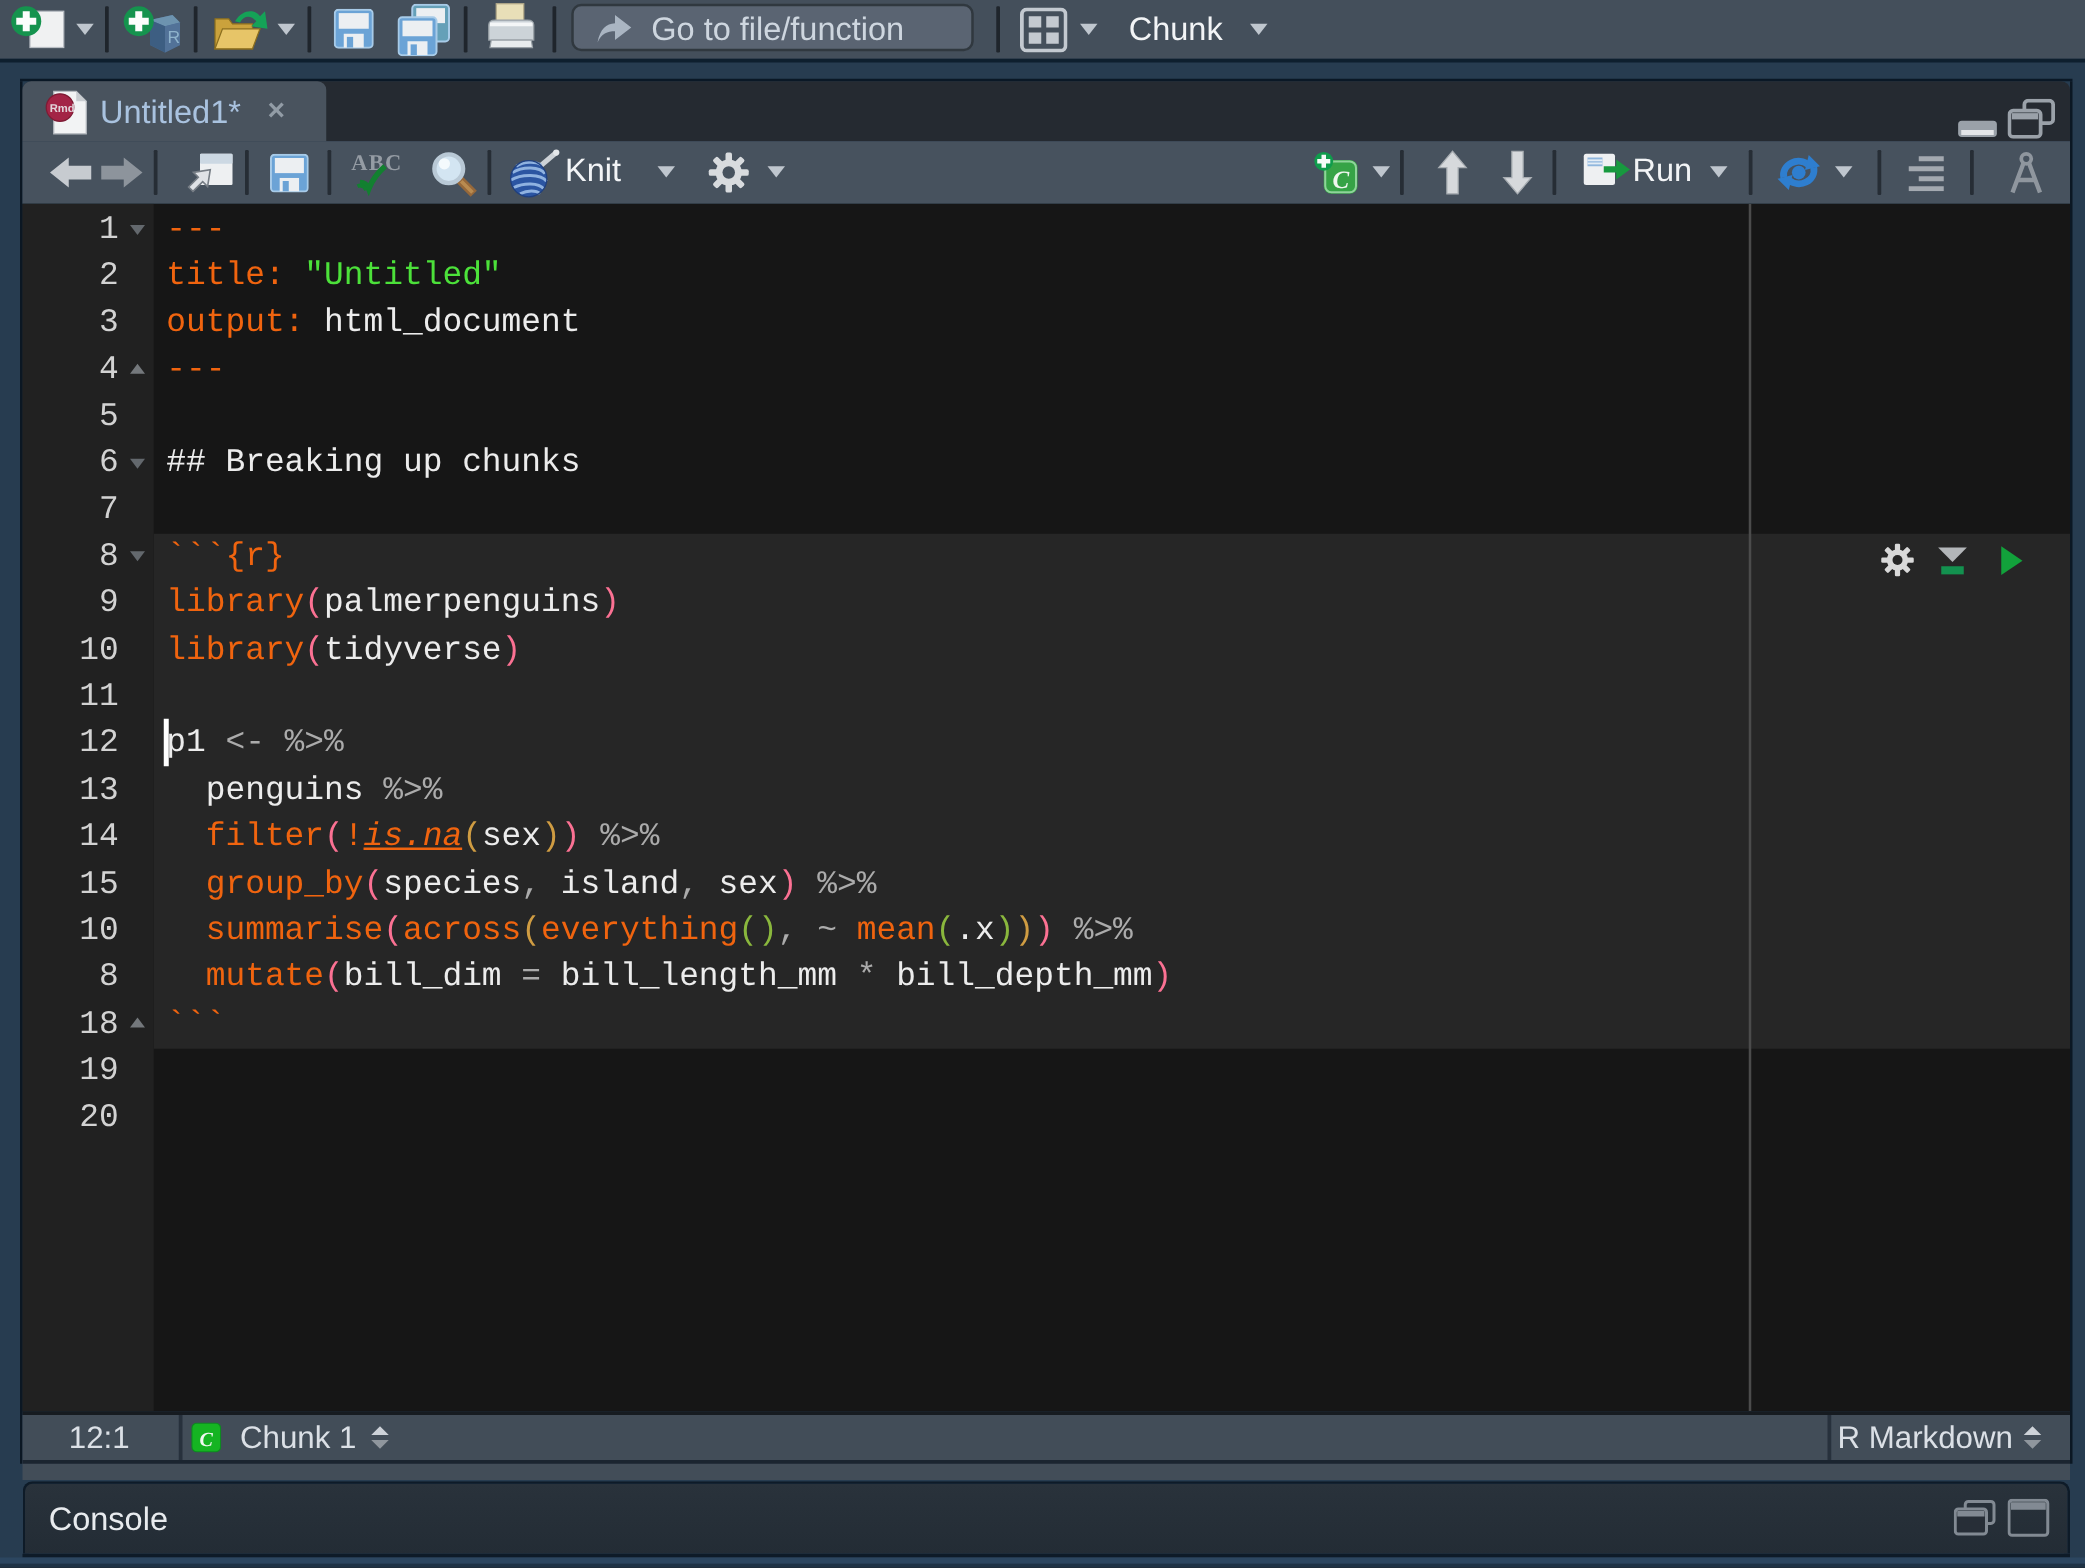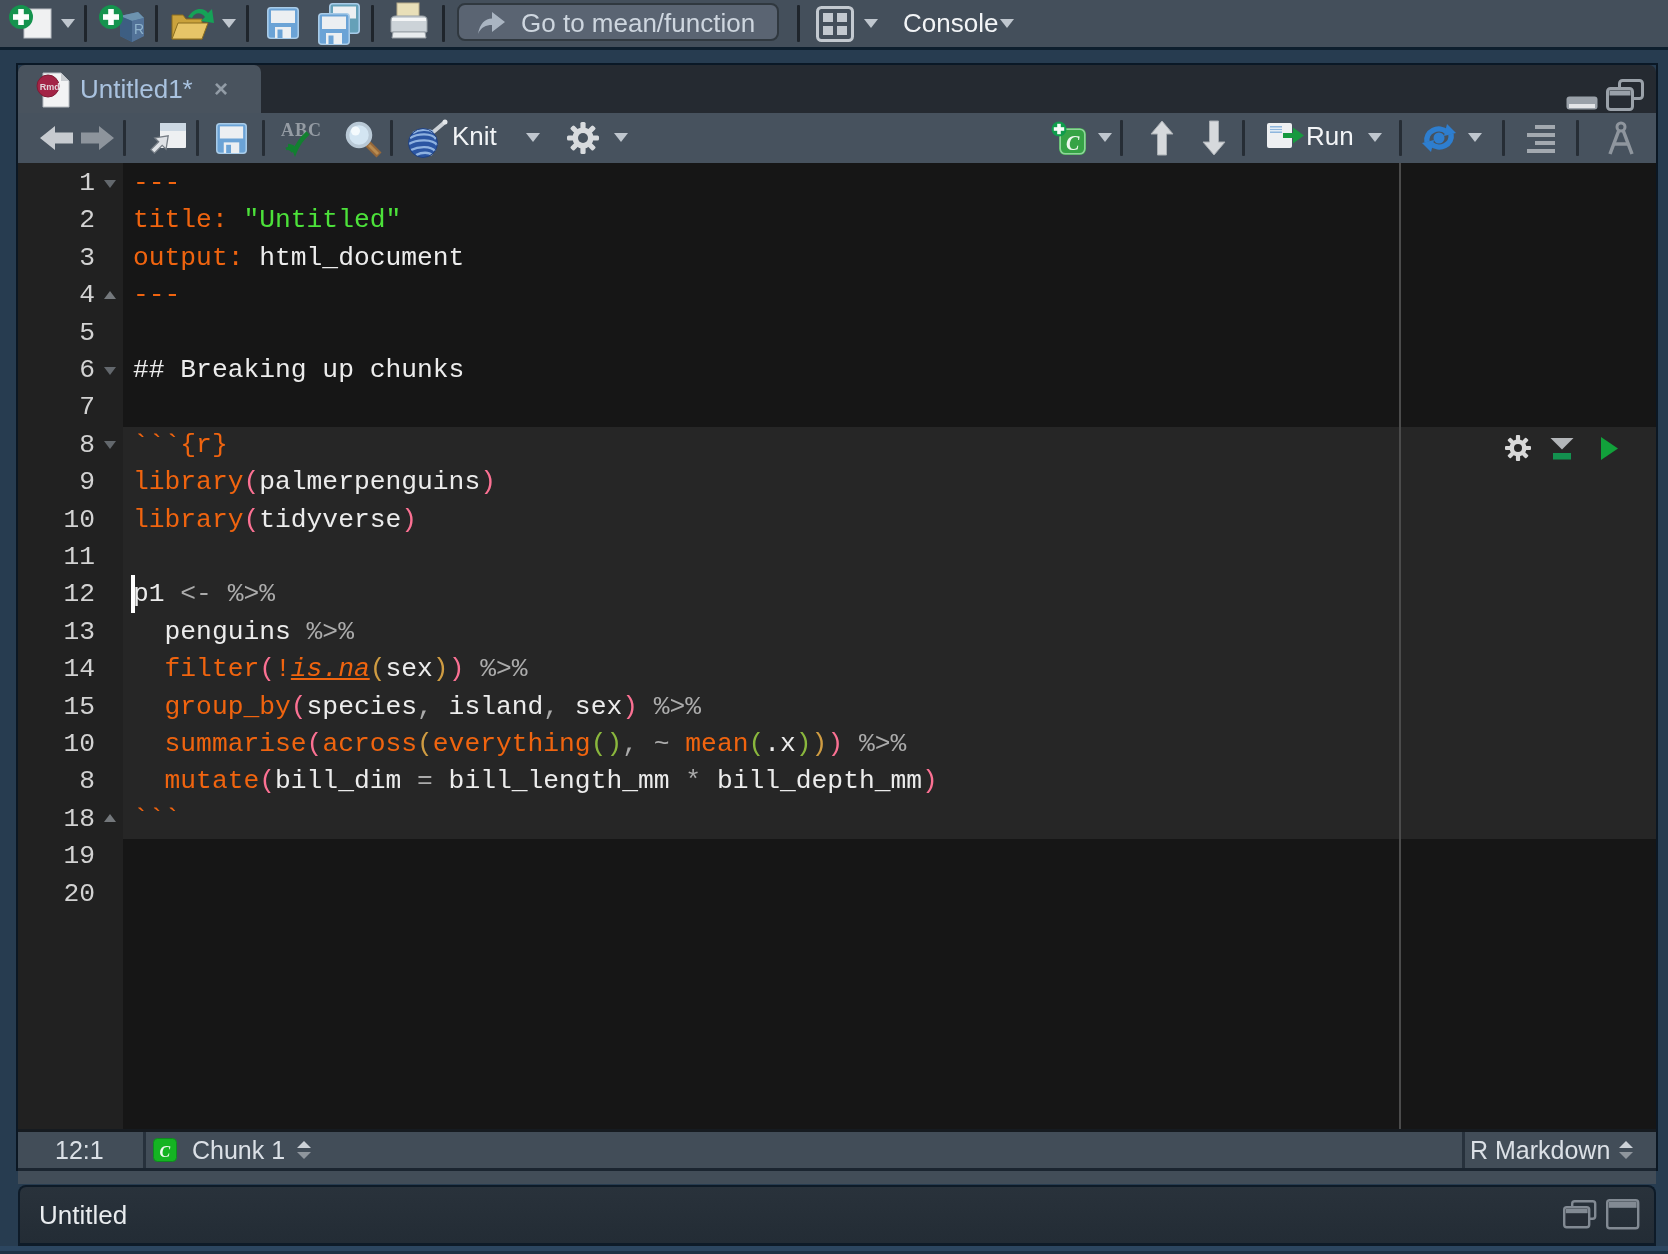--- a/index.html
+++ b/index.html
@@ -118,33 +118,33 @@
     <path d="M3 18 Q3 14 8 14 L34 14 Q39 14 39 18 L39 30 L3 30 Z" fill="#ccd3d8" stroke="#98a0a6" stroke-width="1"></path>
     <rect x="4" y="16" width="34" height="3" fill="#f4f6f7"></rect>
     <path d="M5 30 L37 30 L38 36 L4 36 Z" fill="#e8ecee" stroke="#98a0a6" stroke-width="1"></path>
   </svg>
   <div class="sep" style="left:442px"></div>
 
   <div class="abs" id="gobox">
     <svg class="abs" style="left:17px;top:5px" width="32" height="26" viewBox="0 0 32 26">
       <path d="M2 24 C4 13 9 9 16 8.5 L16 2 L29 12 L16 22 L16 15 C10 15 5 17 2 24 Z" fill="#aab5c2"></path>
     </svg>
-    <span>Go to mean/function</span>
+    <span>Go to file/function</span>
   </div>
   <div class="sep" style="left:797px"></div>
 
   <svg class="abs" style="left:816px;top:6px" width="38" height="36" viewBox="0 0 38 36">
     <rect x="1.5" y="1.5" width="35" height="33" rx="4" fill="none" stroke="#c3c9d0" stroke-width="3"></rect>
     <rect x="7" y="7" width="10" height="9" fill="#c3c9d0"></rect>
     <rect x="21" y="7" width="10" height="9" fill="#c3c9d0"></rect>
     <rect x="7" y="20" width="10" height="9" fill="#c3c9d0"></rect>
     <rect x="21" y="20" width="10" height="9" fill="#c3c9d0"></rect>
   </svg>
   <div class="caret" style="left:864px;top:19px"></div>
-  <span class="abs" id="addins">Console</span>
+  <span class="abs" id="addins">Chunk</span>
   <div class="caret" style="left:1000px;top:19px"></div>
 </div>
 <div class="abs" id="topline"></div>
 
 <div class="abs" style="left:16px;top:63px;width:1642px;height:2px;background:#0a1826"></div>
 <div class="abs" style="left:16px;top:65px;width:2px;height:1106px;background:#0b1723"></div>
 <div class="abs" style="left:1656px;top:65px;width:2px;height:1106px;background:#0b1723"></div>
 
 <div class="abs" id="pane">
   <div class="abs" id="tabbar">
@@ -375,21 +375,21 @@
     <span class="abs" style="left:1452px;top:4px">R Markdown</span>
     <svg class="abs" style="left:1600px;top:8px" width="16" height="20" viewBox="0 0 16 20">
       <path d="M8 1 L15 8 L1 8 Z" fill="#cdd2d8"></path>
       <path d="M8 19 L15 12 L1 12 Z" fill="#8f969d"></path>
     </svg>
   </div>
   <div class="abs" id="sbbottom"></div>
 </div>
 
 <div class="abs" id="console">
-  <span class="title">Untitled</span>
+  <span class="title">Console</span>
   <svg class="abs" style="left:1543px;top:13px" width="34" height="30" viewBox="0 0 34 30">
     <rect x="9.2" y="1.2" width="23" height="17.5" rx="2.5" fill="none" stroke="#828a93" stroke-width="2.4"></rect>
     <rect x="1.2" y="7.2" width="25" height="20" rx="2.5" fill="#272e37" stroke="#828a93" stroke-width="2.4"></rect>
     <rect x="2.8" y="8.8" width="21.8" height="4.4" fill="#828a93"></rect>
   </svg>
   <svg class="abs" style="left:1586px;top:12px" width="34" height="31" viewBox="0 0 34 31">
     <rect x="1.2" y="1.2" width="31" height="28" rx="2.5" fill="none" stroke="#828a93" stroke-width="2.4"></rect>
     <rect x="2.8" y="2.8" width="27.8" height="6" fill="#828a93"></rect>
   </svg>
 </div>

